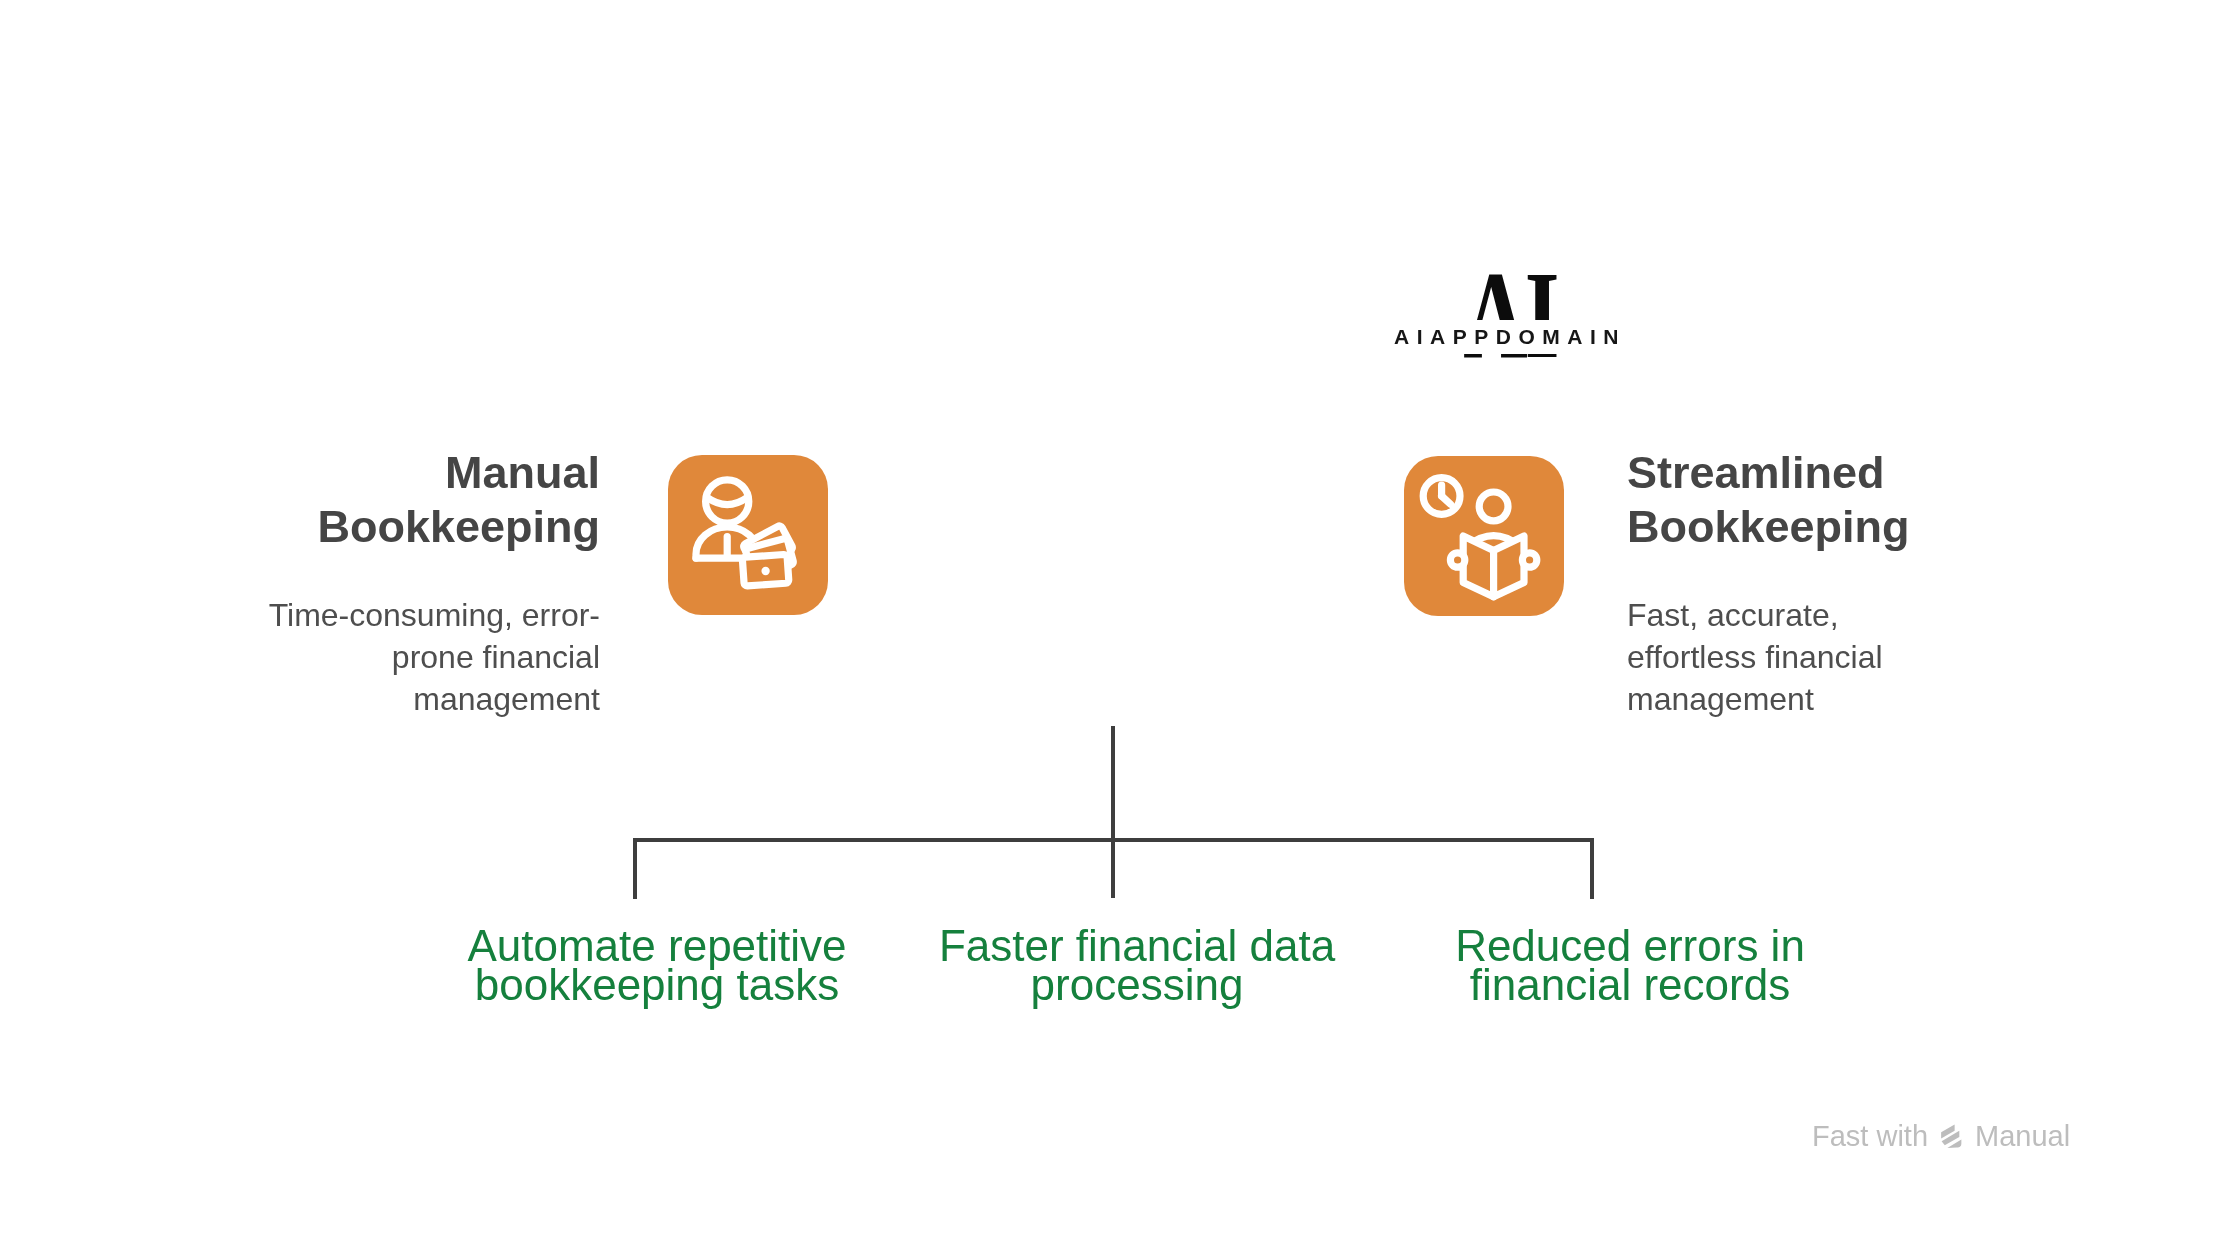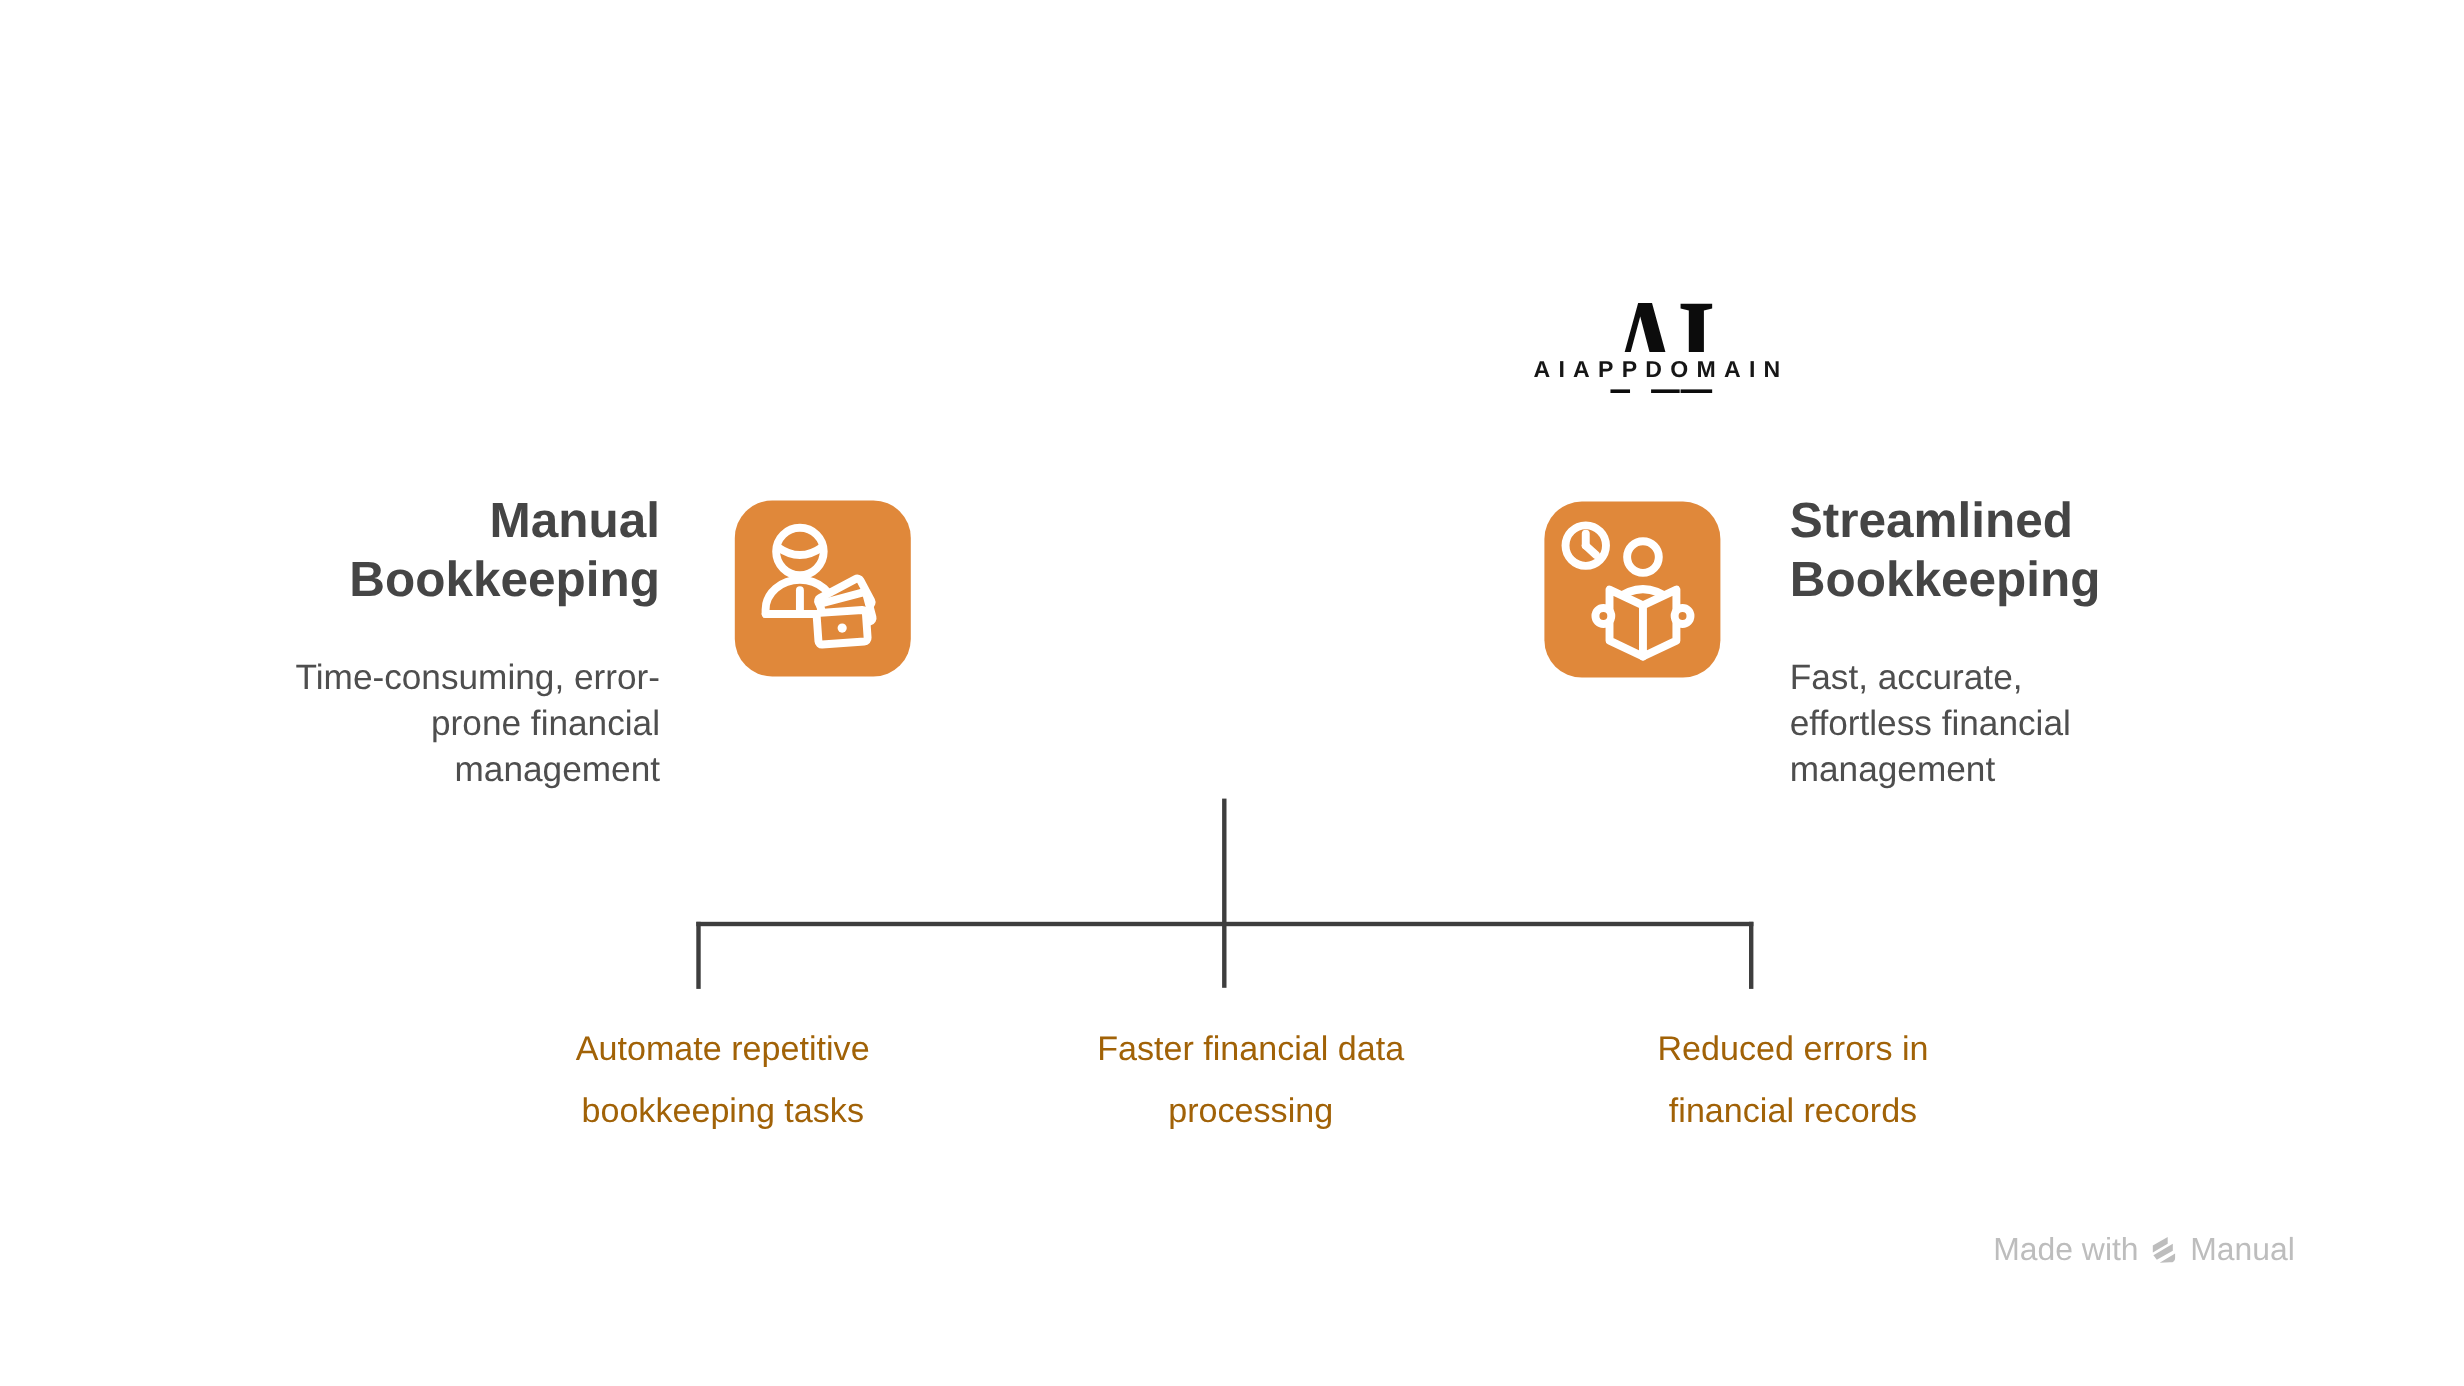--- a/index.html
+++ b/index.html
@@ -66,21 +66,21 @@
     color:#4e4e4e;line-height:42px;
   }
   .left-heading{right:1640px;top:446px;text-align:right;}
   .left-body{right:1640px;top:594px;text-align:right;}
   .right-heading{left:1627px;top:446px;text-align:left;}
   .right-body{left:1627px;top:594px;text-align:left;}
 
   
   .benefit{
     position:absolute;top:926px;width:520px;text-align:center;
-    font-size:31px;color:#a16207;line-height:56px;
+    font-size:44px;color:#15803d;line-height:39px;
   }
   .benefit-1{left:397px;}
   .benefit-2{left:877px;}
   .benefit-3{left:1370px;}
 
   
   .footer{
     position:absolute;left:1812px;top:1120px;display:flex;
     align-items:center;gap:10px;color:#bdbdbd;font-size:29px;
   }
@@ -148,21 +148,21 @@
 management</p>
 
   <div class="benefit benefit-1 ml">Automate repetitive
 bookkeeping tasks</div>
   <div class="benefit benefit-3 ml">Reduced errors in
 financial records</div>
   <div class="benefit benefit-2 ml">Faster financial data
 processing</div>
 
   <div class="footer">
-    <span>Made with</span>
+    <span>Fast with</span>
     <svg class="napkin-mark" viewBox="0 0 26 26" fill="#bdbdbd">
       <path d="M3 9 L16 1.5 L16 7.5 L3 15 Z"></path>
       <path d="M3.5 17.5 L20.5 7.5 L20.5 13.5 L6.5 21.5 Z"></path>
       <path d="M9 24 L22.5 16 L22.5 20 A3.5 3.5 0 0 1 18 23.5 Z"></path>
     </svg>
     <span>Manual</span>
   </div>
 
 </div>
 

